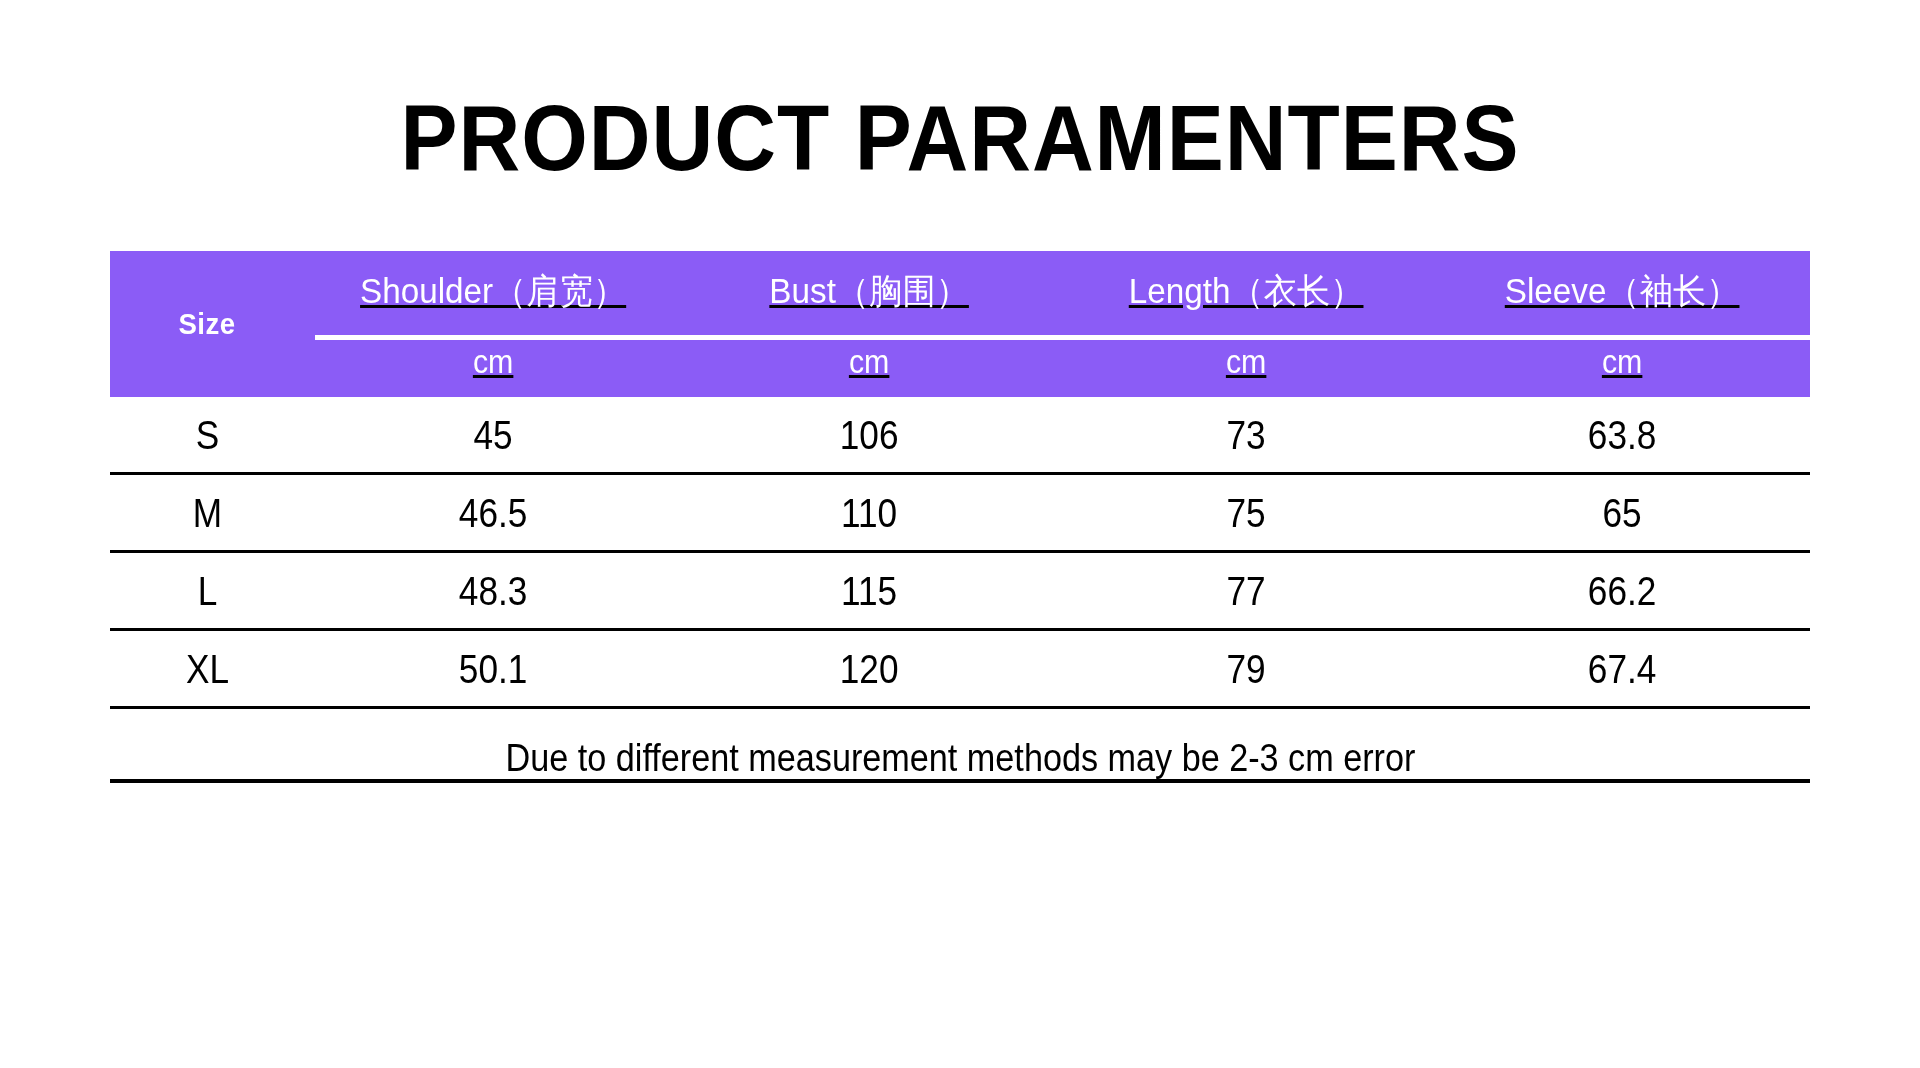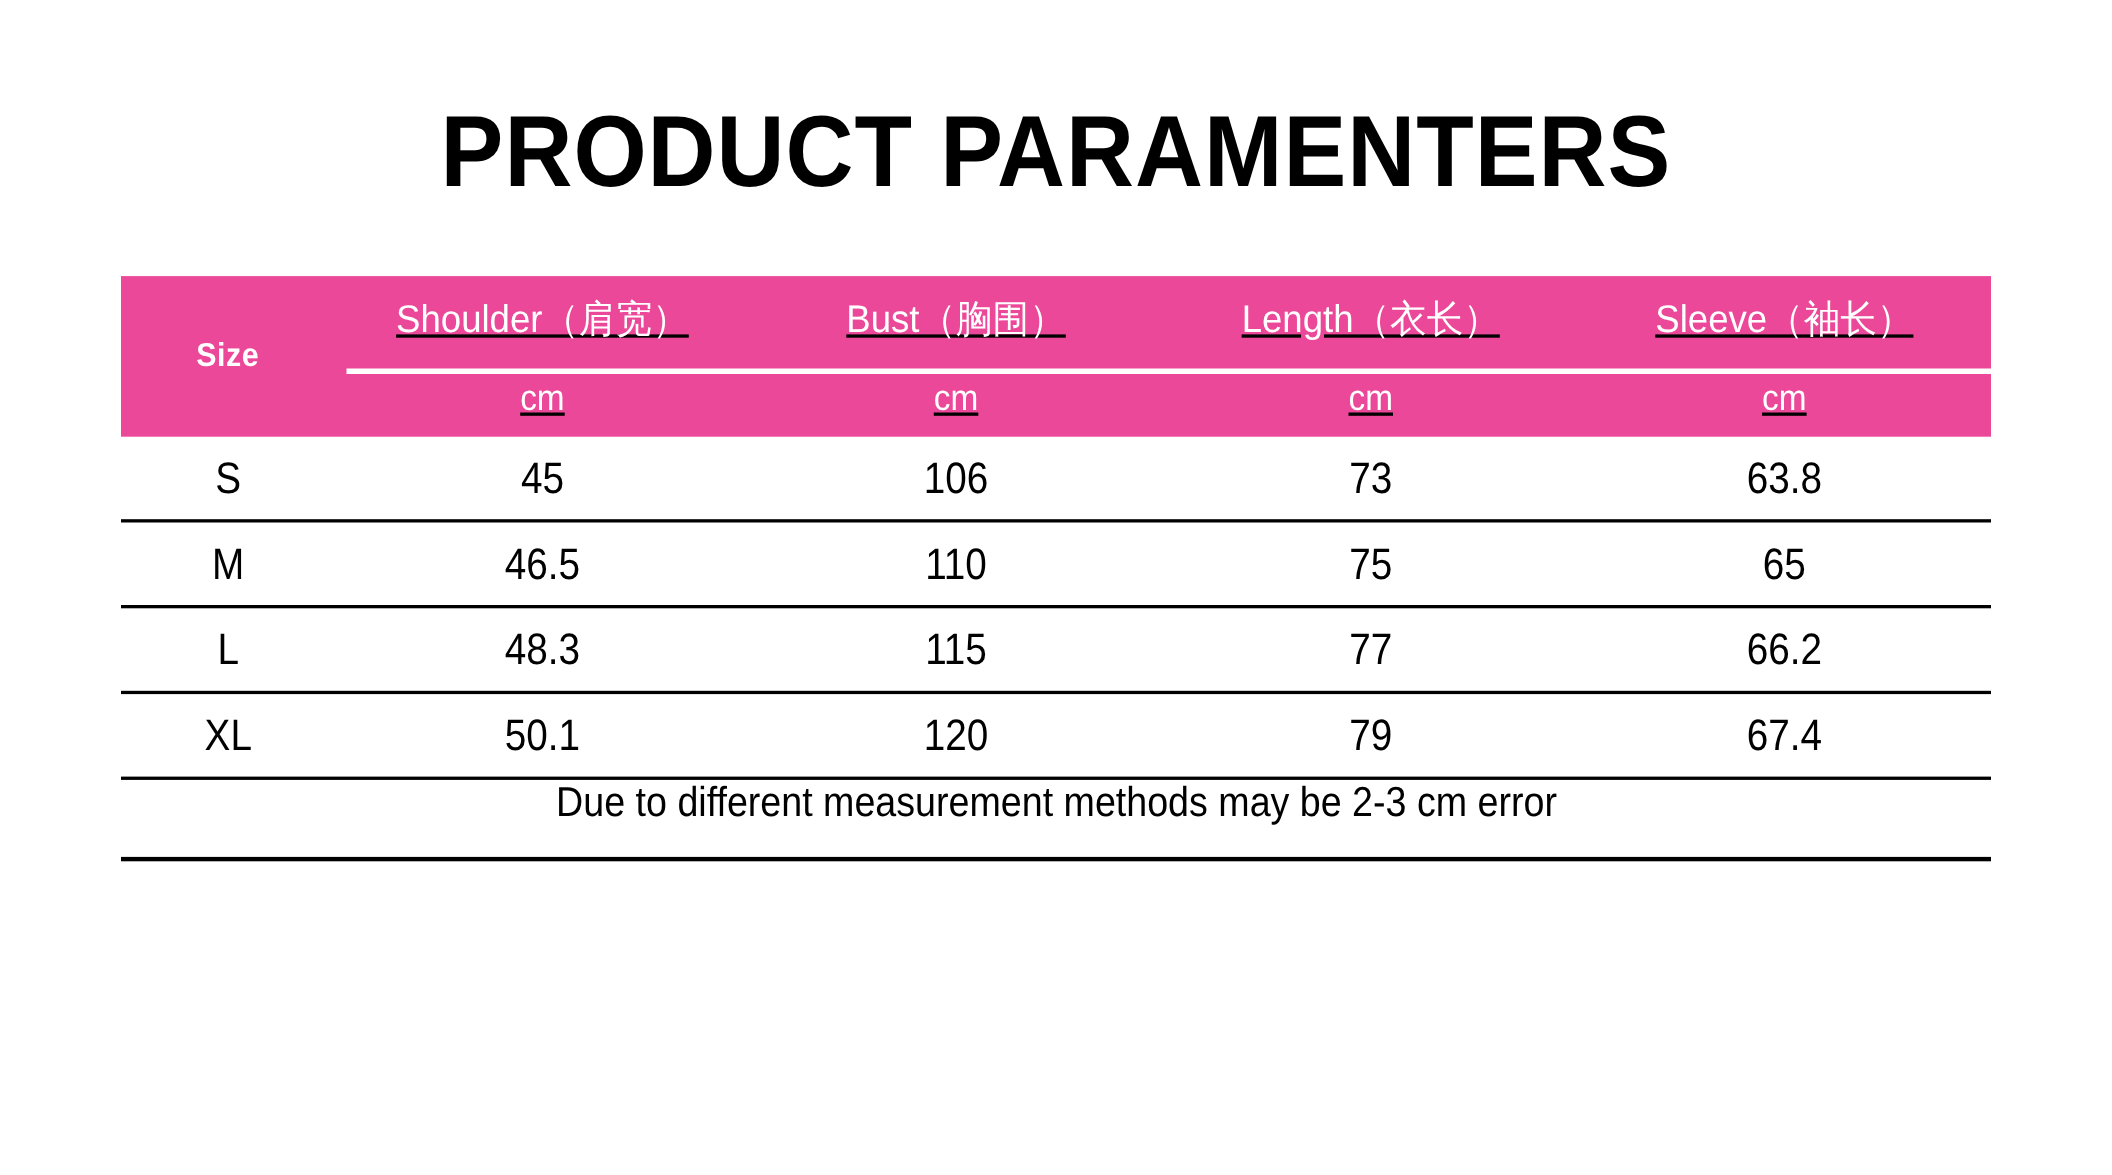--- a/index.html
+++ b/index.html
@@ -42,21 +42,21 @@
   .table {
     position: absolute;
     left: 110px;
     top: 235px;
     width: 1700px;
   }
 
   
   .thead {
     position: relative;
-    background: #ec4899;
+    background: #8b5cf6;
     height: 146px;
     width: 1700px;
   }
 
   .thead-row {
     display: flex;
     width: 100%;
     height: 100%;
   }
 
@@ -148,21 +148,21 @@
   .cell.size {
     width: 195px;
     flex: 0 0 195px;
   }
 
   
   .note-row {
     width: 1700px;
     height: 74px;
     display: flex;
-    align-items: flex-start;
+    align-items: flex-end;
     justify-content: center;
     border-bottom: 4px solid #000000;
   }
 
   .note {
     color: #000000;
     font-size: 38px;
     line-height: 42px;
     font-weight: 400;
     transform: scaleX(0.90);

